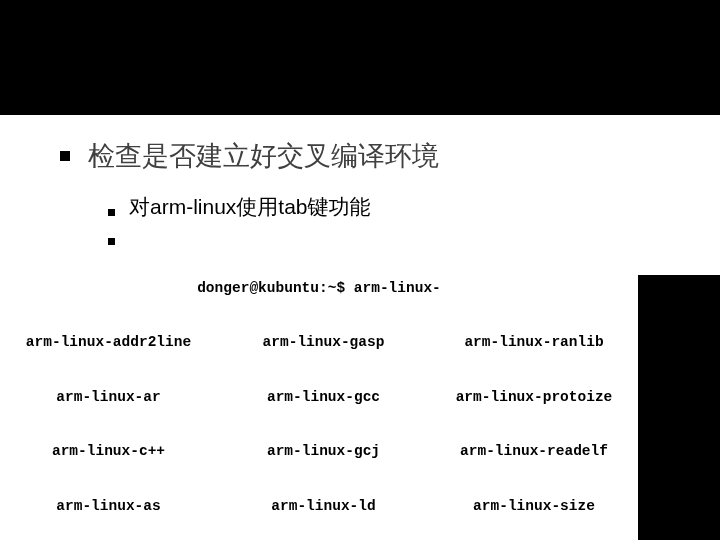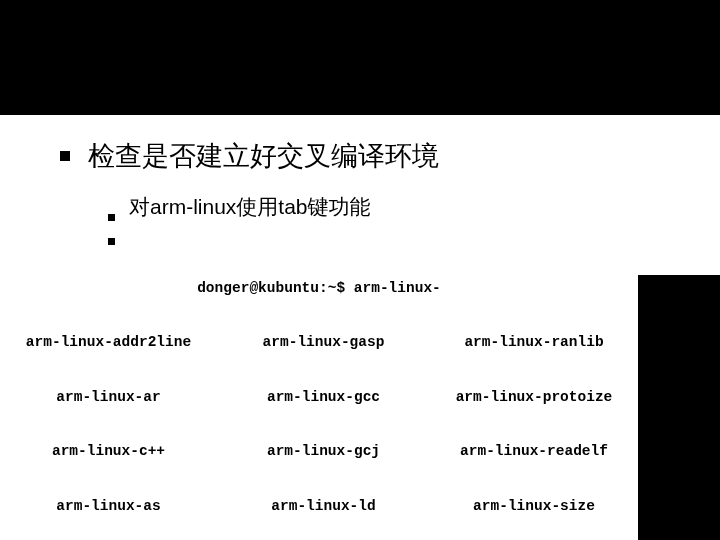--- a/index.html
+++ b/index.html
@@ -27,29 +27,29 @@
   .bullet-main .dot {
     width: 10px;
     height: 10px;
     background: #000;
     margin-top: 12px;
     margin-right: 18px;
     flex-shrink: 0;
   }
   .bullet-main .text {
     font-size: 27px;
-    color: #000000;
+    color: #404040;
     line-height: 1.3;
   }
   .sub-list {
     margin-left: 48px;
   }
   .bullet-sub {
     display: flex;
-    align-items: flex-end;
+    align-items: center;
     margin-bottom: 6px;
   }
   .bullet-sub .dot {
     width: 7px;
     height: 7px;
     background: #000;
     margin-top: 11px;
     margin-right: 14px;
     flex-shrink: 0;
   }

